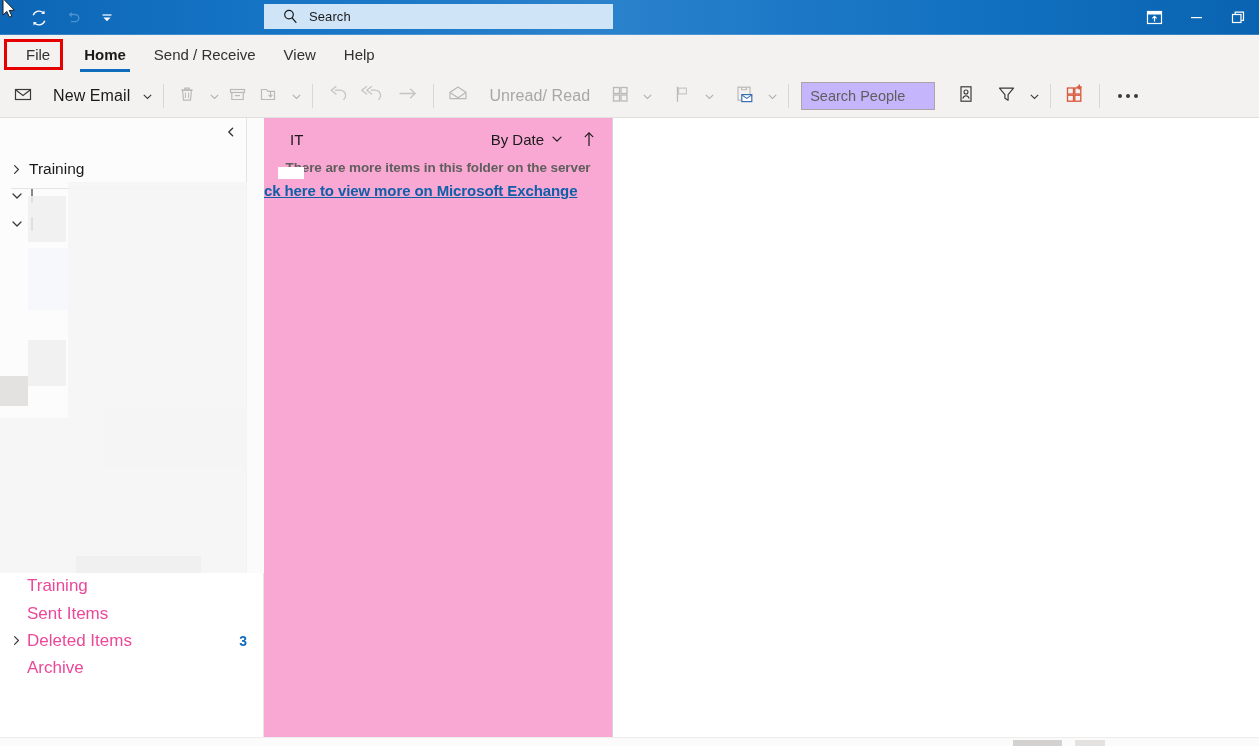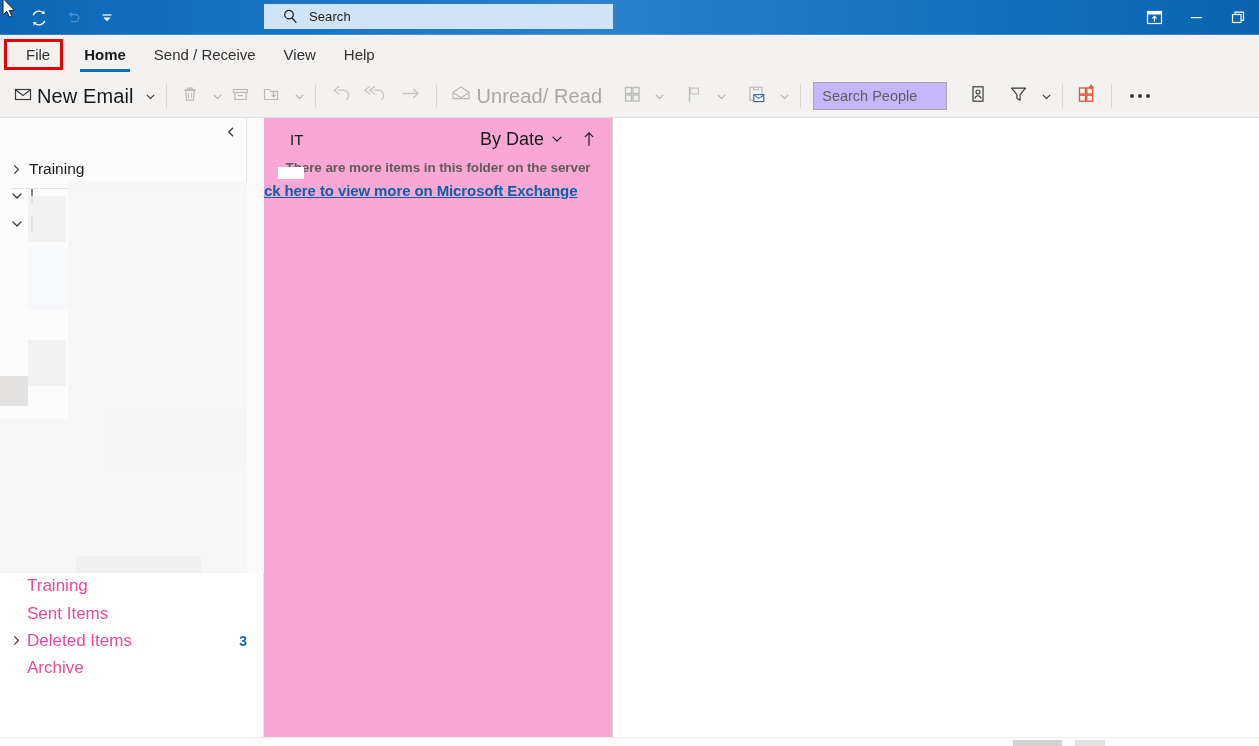--- a/index.html
+++ b/index.html
@@ -133,22 +133,22 @@
   }
   .tb-item {
     display: flex;
     align-items: center;
     height: 32px;
     padding: 0 5px;
     color: #a9a7a5;
     white-space: nowrap;
   }
   .tb-item .lbl {
-    font-size: 20px;
-    margin-left: 4px;
+    font-size: 16px;
+    margin-left: 20px;
     letter-spacing: .1px;
   }
   .tb-item.enabled { color: #323130; }
   .tb-item.enabled .lbl { color: #1a1a1a; }
   .caret {
     margin-left: 7px;
     margin-right: 2px;
     display: flex; align-items: center;
   }
   .tb-sep {
@@ -291,21 +291,21 @@
     box-sizing: border-box;
   }
   .ml-title {
     font-size: 15px;
     color: #1a1a1a;
     flex: 1;
   }
   .sort-btn {
     display: flex;
     align-items: center;
-    font-size: 18px;
+    font-size: 15px;
     color: #1a1a1a;
     gap: 7px;
   }
   .sortdir {
     margin-left: 17px;
     display: flex; align-items: center; justify-content: center;
     width: 18px; height: 18px;
   }
   .server-note {
     position: absolute;

